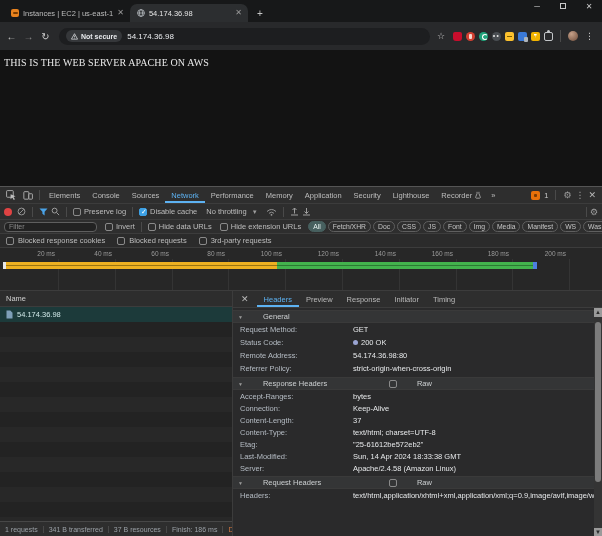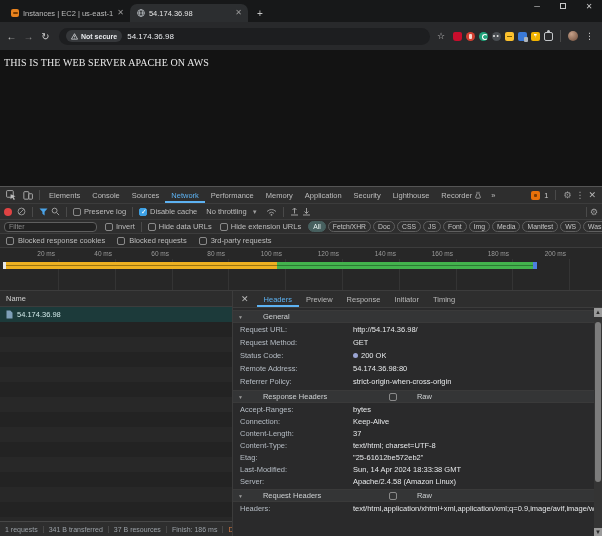--- a/index.html
+++ b/index.html
@@ -409,24 +409,20 @@
           <span class="dtab2">Initiator</span>
           <span class="dtab2">Timing</span>
         </div>
         <div class="detbody">
 
           <div class="sech">
             <span class="tri">▼</span>
             <span class="ttl">General</span>
           </div>
           <div class="kv h13">
-            <span class="k">Request URL:</span>
-            <span class="v">http://54.174.36.98/</span>
-          </div>
-          <div class="kv h13">
             <span class="k">Request Method:</span>
             <span class="v">GET</span>
           </div>
           <div class="kv h13">
             <span class="k">Status Code:</span>
             <span class="v">
                 <span class="dot"></span>
                 <span>200 OK</span>
               </span>
           </div>

